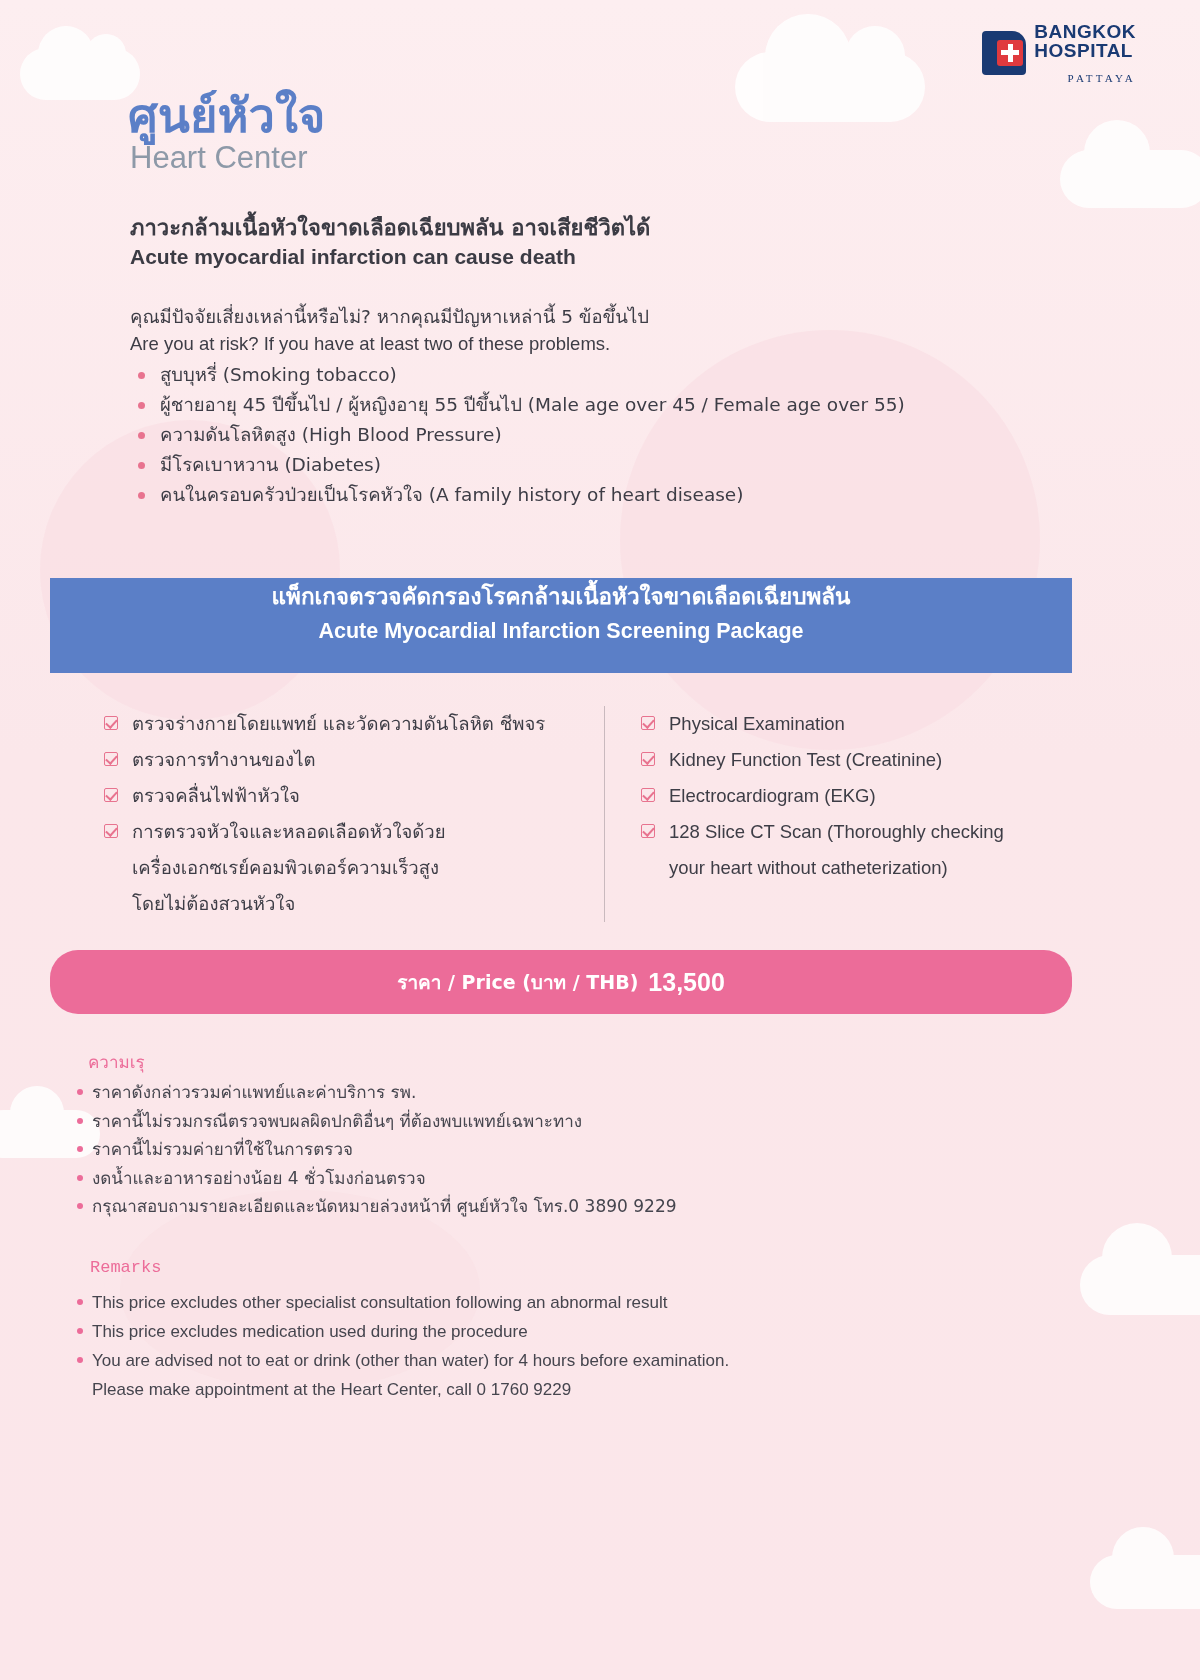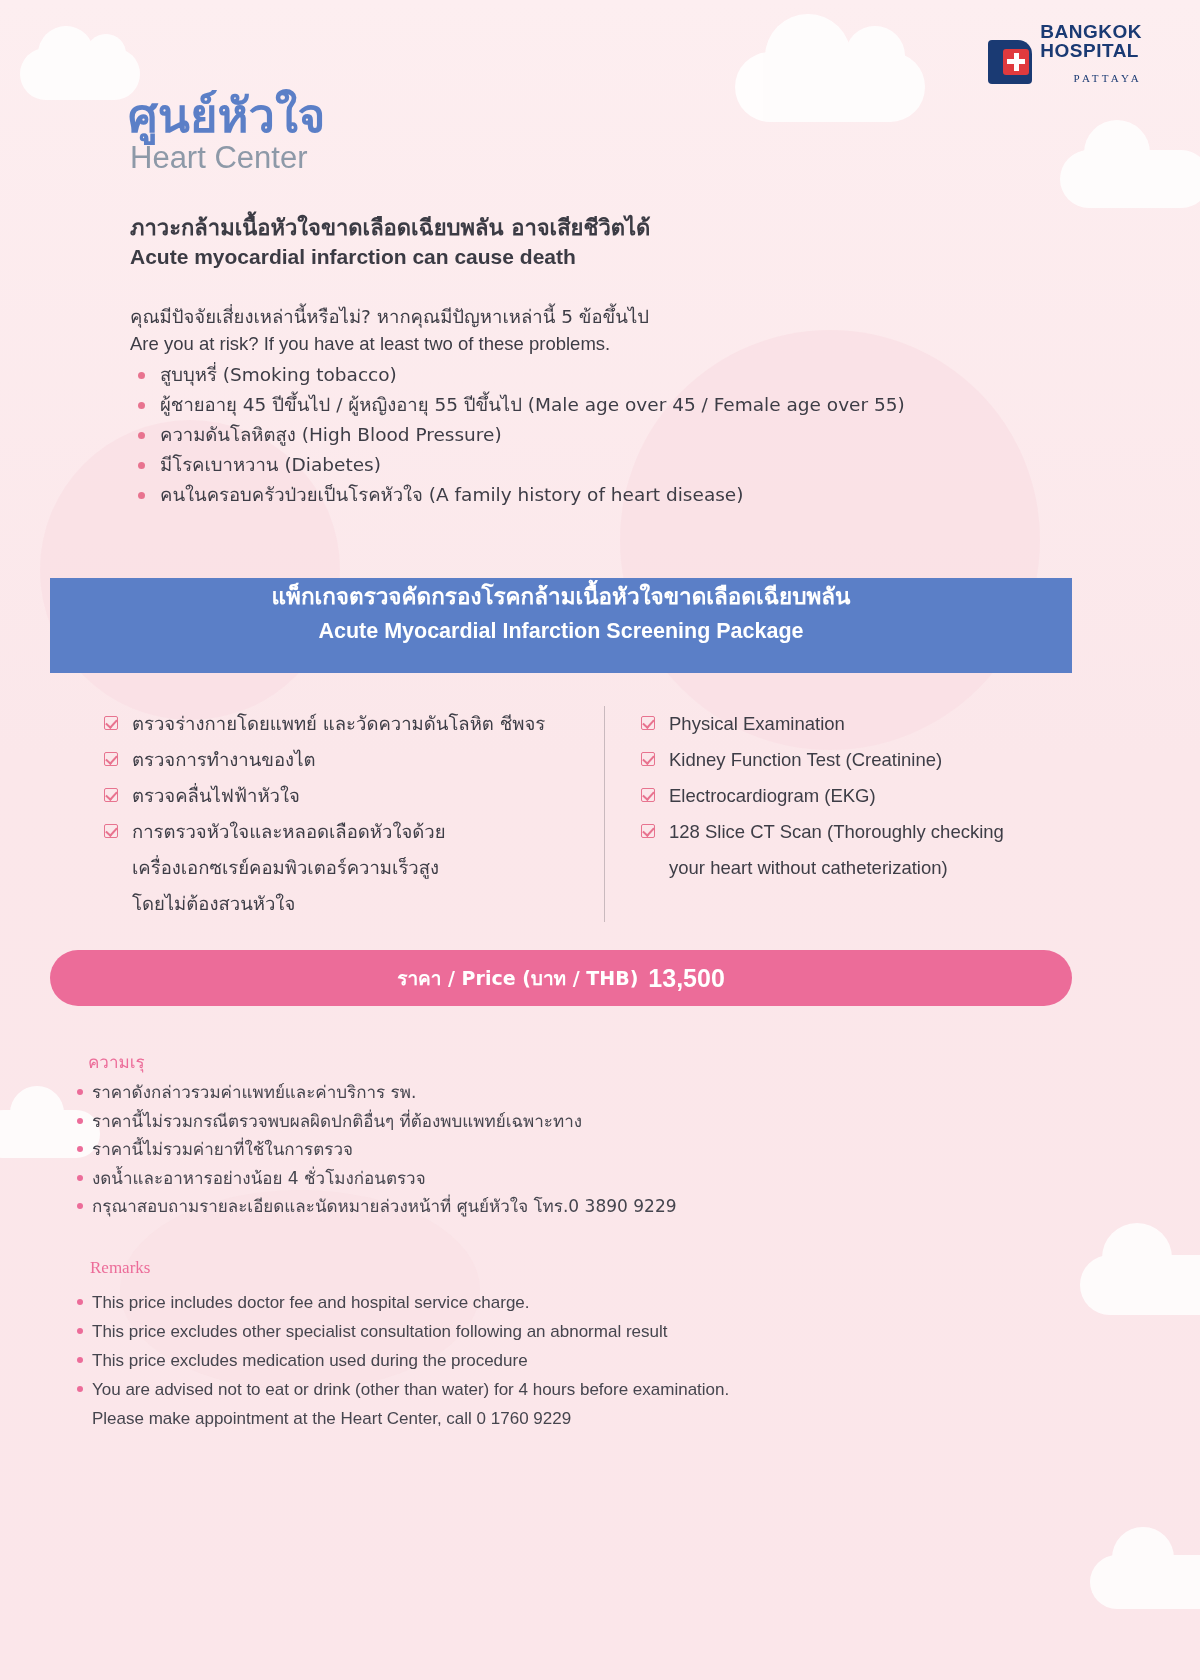--- a/index.html
+++ b/index.html
@@ -45,22 +45,22 @@
     opacity: .75;
   }
   .blob.b1 { width: 420px; height: 420px; left: 620px; top: 330px; }
   .blob.b2 { width: 300px; height: 300px; left: 40px; top: 420px; }
   .blob.b3 { width: 360px; height: 200px; left: 120px; top: 1190px; opacity:.5; }
 
   .content { position: relative; z-index: 5; }
 
   
   #logo {
-    position: absolute; right: 58px; top: 22px;
-    display: flex; align-items: flex-end; gap: 8px; padding-left: 44px;
+    position: absolute; right: 64px; top: 22px;
+    display: flex; align-items: center; gap: 8px; padding-left: 44px;
   }
   .logo-mark {
     width: 44px; height: 44px; background: #1a3a73; border-radius: 4px 14px 4px 4px;
     position: relative; flex: none;
   }
   .logo-mark .cross-box {
     position: absolute; right: 3px; top: 9px; width: 26px; height: 26px;
     background: #e03a3e; border-radius: 3px;
   }
   .logo-mark .cross-v { position: absolute; left: 10.5px; top: 4px; width: 5px; height: 18px; background: #fff; }
@@ -134,39 +134,39 @@
   }
   #pkg li .chk::after {
     content: ""; position: absolute; left: 3px; top: 0px; width: 5px; height: 9px;
     border: solid #e8738f; border-width: 0 2px 2px 0; transform: rotate(42deg);
   }
   #pkg .col.right li { font-family: "Liberation Sans", sans-serif; }
   #pkg li .cont { display: block; padding-left: 0px; }
 
   
   #price {
-    position: absolute; left: 50px; top: 950px; width: 1022px; height: 56px;
+    position: absolute; left: 50px; top: 950px; width: 1022px; height: 64px;
     background: #ec6c99; border-radius: 28px;
     display: flex; align-items: center; justify-content: center; gap: 10px;
   }
   #price .p-label { color: #fff; font-size: 19px; font-weight: bold; }
   #price .p-value { color: #fff; font-size: 25px; font-weight: bold; font-family: "Liberation Sans", sans-serif; }
 
   
   #remarks-th-title { position: absolute; left: 88px; top: 1048px; font-size: 17px; color: #ec6c99; }
   #remarks-th { position: absolute; left: 74px; top: 1078px; width: 1000px; }
   #remarks-th li, #remarks-en li {
     list-style: none; position: relative; padding-left: 18px;
     font-size: 17px; color: #45454e; line-height: 28.5px;
   }
   #remarks-th li::before, #remarks-en li::before {
     content: ""; position: absolute; left: 3px; top: 11px;
     width: 6px; height: 6px; border-radius: 50%; background: #ec6c99;
   }
-  #remarks-en-title { position: absolute; left: 90px; top: 1258px; font-size: 17px; color: #ec6c99; font-family: Liberation Serif, serif; }
+  #remarks-en-title { position: absolute; left: 90px; top: 1258px; font-size: 17px; color: #ec6c99; font-family: Liberation Mono, monospace; }
   #remarks-en { position: absolute; left: 74px; top: 1288px; width: 1000px; }
   #remarks-en li { font-family: "Liberation Sans", sans-serif; line-height: 29px; }
   #remarks-en li.nobullet::before { display: none; }
 </style>
 </head>
 <body>
 
 <div id="page">
 
   <div class="cloud c1"></div>
@@ -268,21 +268,20 @@
     <ul id="remarks-th">
       <li>ราคาดังกล่าวรวมค่าแพทย์และค่าบริการ รพ.</li>
       <li>ราคานี้ไม่รวมกรณีตรวจพบผลผิดปกติอื่นๆ ที่ต้องพบแพทย์เฉพาะทาง</li>
       <li>ราคานี้ไม่รวมค่ายาที่ใช้ในการตรวจ</li>
       <li>งดน้ำและอาหารอย่างน้อย 4 ชั่วโมงก่อนตรวจ</li>
       <li>กรุณาสอบถามรายละเอียดและนัดหมายล่วงหน้าที่ ศูนย์หัวใจ โทร.0 3890 9229</li>
     </ul>
 
     <div id="remarks-en-title">Remarks</div>
     <ul id="remarks-en">
-      <li>This price includes doctor fee and hospital service charge.</li>
       <li>This price excludes other specialist consultation following an abnormal result</li>
       <li>This price excludes medication used during the procedure</li>
       <li>You are advised not to eat or drink (other than water) for 4 hours before examination.</li>
       <li class="nobullet">Please make appointment at the Heart Center, call 0 1760 9229</li>
     </ul>
 
   </div>
 </div>
 
 </body></html>

